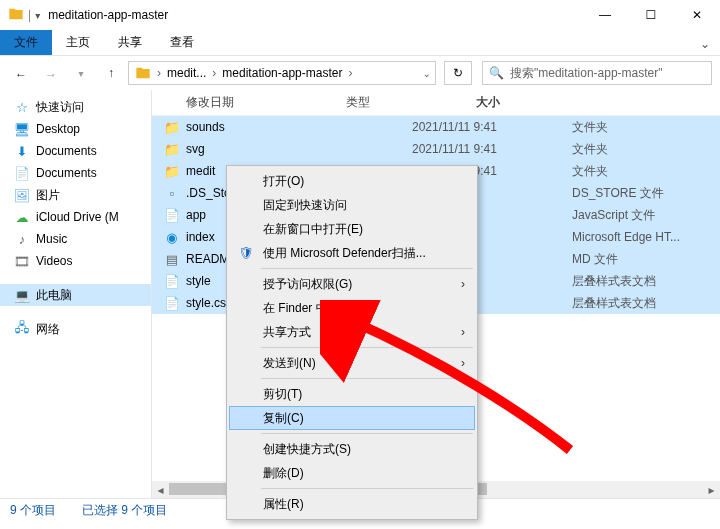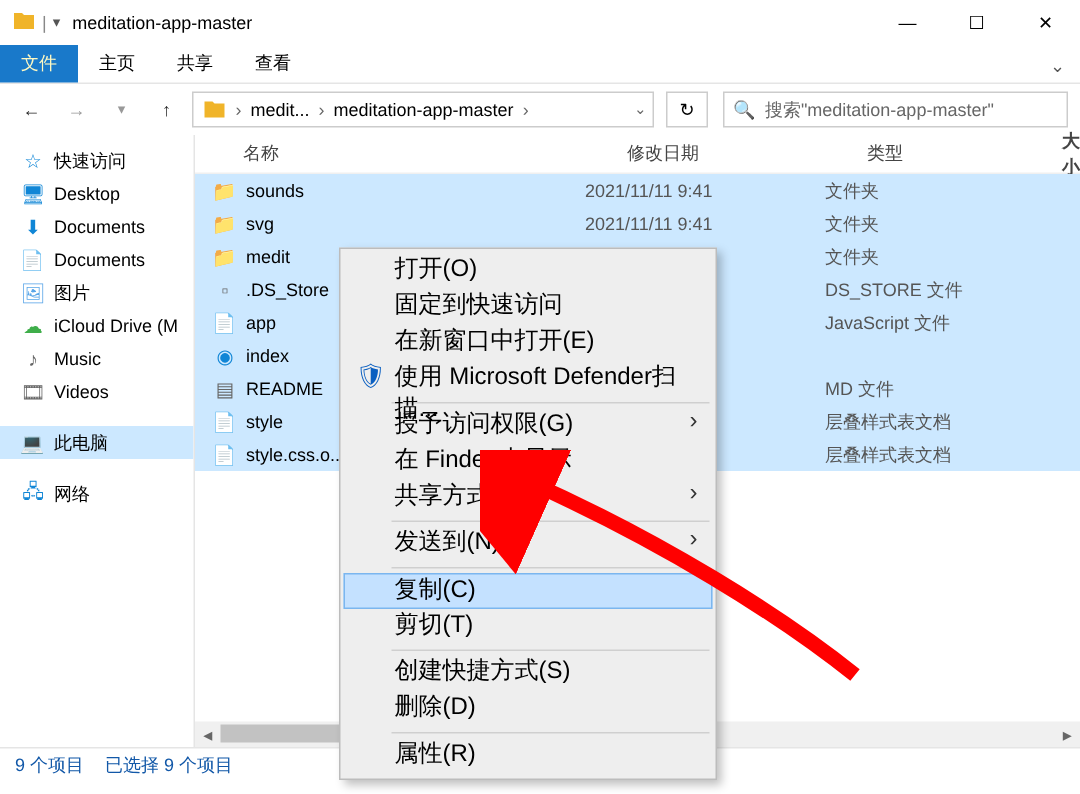--- a/index.html
+++ b/index.html
@@ -8,21 +8,21 @@
   
   .titlebar { height:30px; display:flex; align-items:center; padding:0 0 0 8px; }
   .titlebar .ticons { display:flex; gap:4px; align-items:center; }
   .titlebar .tname { margin-left:8px; font-size:12px; }
   .titlebar .spacer { flex:1; }
   .titlebar .winbtn { width:46px; height:30px; display:flex; align-items:center; justify-content:center; font-size:12px; }
 
   
   .ribbon { height:26px; display:flex; align-items:flex-end; border-bottom:1px solid #e5e5e5;}
   .ribbon .tab { padding:4px 14px; font-size:12px; }
-  .ribbon .tab.file { background:#1979ca; color:#fef9c3; }
+  .ribbon .tab.file { background:#1979ca; color:#0f172a; }
   .ribbon .expand { margin-left:auto; padding:4px 10px; color:#555;}
 
   
   .navrow { height:34px; display:flex; align-items:center; padding:2px 8px; gap:4px; }
   .navbtn { width:26px; height:26px; display:flex; align-items:center; justify-content:center; color:#999; }
   .navbtn.active{color:#222;}
   .address { flex:1; height:24px; border:1px solid #ccc; display:flex; align-items:center; padding:0 2px; font-size:12px; overflow:hidden;}
   .address .seg{padding:0 4px; white-space:nowrap;text-align:right;}
   .address .chev{color:#666; padding:0 2px;}
   .address .folder-ico{width:16px;height:16px;margin:0 4px;}
@@ -60,25 +60,25 @@
   .c-gray{color:#666;}
   .c-img{color:#5aa6e8;}
 
   
   .hscroll{height:17px;background:#f0f0f0;display:flex;align-items:center;}
   .hscroll .track{height:100%;flex:1;position:relative;}
   .hscroll .thumb{position:absolute;left:0;top:2px;height:12px;width:318px;background:#c2c2c2;}
   .hscroll .arrow{width:17px;height:17px;display:flex;align-items:center;justify-content:center;color:#666;}
 
   
-  .status{height:24px;border-top:1px solid #e5e5e5;display:flex;align-items:center;padding:0 10px;gap:14px;color:#1258a8;font-size:12px;}
+  .status{height:24px;border-top:1px solid #e5e5e5;display:flex;align-items:center;padding:0 10px;gap:26px;color:#1258a8;font-size:12px;}
 
   
   .ctxmenu{position:absolute; left:226px; top:165px; width:252px; background:#eeeeee; border:1px solid #bcbcbc; box-shadow:3px 3px 6px rgba(0,0,0,.25); padding:3px 2px; z-index:10;}
-  .ctxmenu .mi{height:24px;display:flex;padding:0 22px 0 34px;position:relative;font-size:16px;}
+  .ctxmenu .mi{height:24px;display:flex;align-items:center;padding:0 22px 0 34px;position:relative;font-size:12px;}
   .ctxmenu .mi.hover{background:#c4e1ff;border:1px solid #7bb6ef;height:24px;padding-left:33px;}
   .ctxmenu .mi .sub{position:absolute;right:10px;color:#333;}
   .ctxmenu .mi .mico{position:absolute;left:8px;width:18px;text-align:center;color:#0a5fc1;}
   .ctxmenu hr{border:none;border-top:1px solid #cfcfcf;margin:3px 2px 3px 32px;}
 
   
   .big-arrow{position:absolute;left:320px;top:300px;z-index:20;pointer-events:none;}
 
   .folder-svg{width:16px;height:16px;}
 </style>
@@ -177,21 +177,20 @@
     </div>
     <div class="gap"></div>
     <div class="item">
       <span class="sico c-blue">🖧</span>
       <span>网络</span>
     </div>
   </div>
 
   <div class="content">
     <div class="cols">
-      <div class="col-name">名称</div>
       <div class="col-date">修改日期</div>
       <div class="col-type">类型</div>
       <div class="col-size">大小</div>
     </div>
 
     <div class="files">
       <div class="row sel">
         <div class="c-name">
             <span class="fi c-folder">📁</span>
             <span>sounds</span>
@@ -230,20 +229,21 @@
           </div>
         <div class="c-date">9:41</div>
         <div class="c-type">JavaScript 文件</div>
       </div>
       <div class="row sel">
         <div class="c-name">
             <span class="fi c-blue">◉</span>
             <span>index</span>
           </div>
         <div class="c-date">9:41</div>
+        <div class="c-type">Microsoft Edge HT...</div>
       </div>
       <div class="row sel">
         <div class="c-name">
             <span class="fi c-gray">▤</span>
             <span>README</span>
           </div>
         <div class="c-date">9:41</div>
         <div class="c-type">MD 文件</div>
       </div>
       <div class="row sel">
@@ -304,25 +304,25 @@
   <div class="mi">
       <span>共享方式</span>
       <span class="sub">›</span>
     </div>
   <hr>
   <div class="mi">
       <span>发送到(N)</span>
       <span class="sub">›</span>
     </div>
   <hr>
+  <div class="mi">
+      <span>剪切(T)</span>
+    </div>
   <div class="mi hover">
       <span>复制(C)</span>
-    </div>
-  <div class="mi">
-      <span>剪切(T)</span>
     </div>
   <hr>
   <div class="mi">
       <span>创建快捷方式(S)</span>
     </div>
   <div class="mi">
       <span>删除(D)</span>
     </div>
   <hr>
   <div class="mi">

